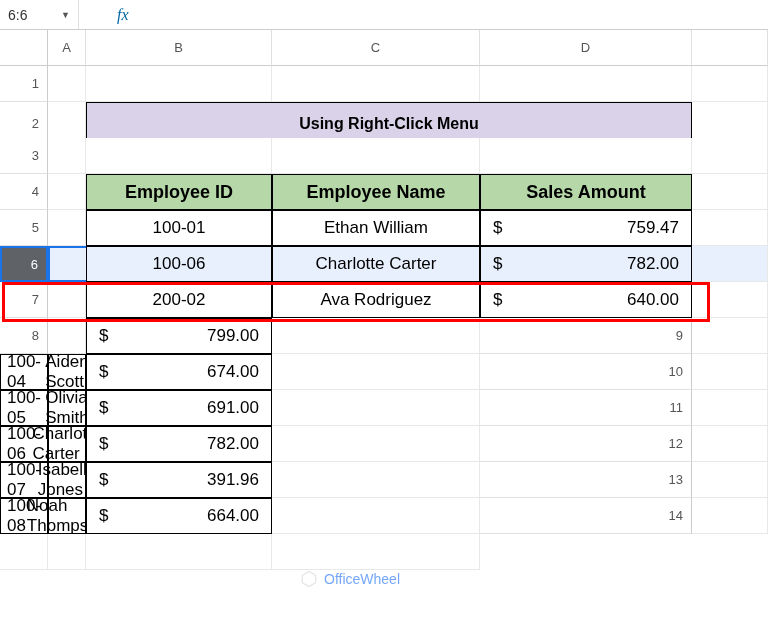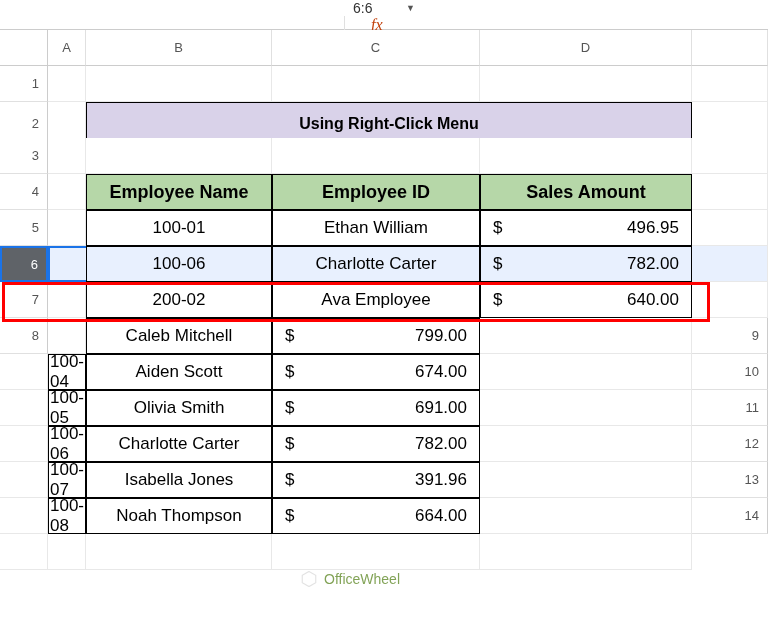--- a/index.html
+++ b/index.html
@@ -12,40 +12,39 @@
     height: 628px;
     overflow: hidden;
     position: relative;
   }
   .formula-bar {
     display: flex;
     align-items: center;
     height: 30px;
     border-bottom: 1px solid #ccc;
     background: #fff;
-    flex-direction: column;
   }
   .name-box {
     width: 78px;
     padding: 0 8px;
     font-size: 14px;
     color: #333;
     display: flex;
     align-items: center;
     justify-content: space-between;
     height: 100%;
   }
   .name-box-dd {
     font-size: 9px;
     color: #555;
   }
   .fx-label {
     width: 80px;
-    padding-left: 26px;
-    color: #c2410c;
+    padding-left: 38px;
+    color: #0369a1;
     font-style: italic;
     font-family: Georgia, serif;
     font-size: 16px;
     border-left: 1px solid #e0e0e0;
     height: 100%;
     display: flex;
     align-items: center;
   }
   .fx-input {
     flex: 1;
@@ -119,21 +118,21 @@
     width: 708px;
     height: 40px;
   }
   .selected-row-cells {
     background: #e8f0fe !important;
   }
   .watermark {
     position: absolute;
     left: 300px;
     top: 570px;
-    color: #4d7c0f;
+    color: #3b82f6;
     font-size: 14px;
     display: flex;
     align-items: center;
     gap: 6px;
     pointer-events: none;
     opacity: 0.7;
   }
   .watermark svg { opacity: 0.6; }
 </style>
 </head>
@@ -171,58 +170,57 @@
 
   <div class="hdr row-hdr">3</div>
   <div class="cell"></div>
   <div class="cell"></div>
   <div class="cell"></div>
   <div class="cell"></div>
   <div class="cell"></div>
 
   <div class="hdr row-hdr">4</div>
   <div class="cell"></div>
+  <div class="cell thead-cell">Employee ID</div>
   <div class="cell thead-cell">Employee Name</div>
-  <div class="cell thead-cell">Employee ID</div>
   <div class="cell thead-cell">Sales Amount</div>
   <div class="cell"></div>
 
   <div class="hdr row-hdr">5</div>
   <div class="cell"></div>
   <div class="cell data-cell">100-01</div>
   <div class="cell data-cell">Ethan William</div>
   <div class="cell data-cell money">
       <span class="cur">$</span>
-      <span class="amt">496.95</span>
+      <span class="amt">759.47</span>
     </div>
   <div class="cell"></div>
 
   <div class="hdr row-hdr selected">6</div>
   <div class="cell selected-row-cells" style="border:2px solid #1a73e8; border-right:none;"></div>
   <div class="cell data-cell selected-row-cells">100-06</div>
   <div class="cell data-cell selected-row-cells">Charlotte Carter</div>
   <div class="cell data-cell money selected-row-cells">
       <span class="cur">$</span>
       <span class="amt">782.00</span>
     </div>
   <div class="cell selected-row-cells"></div>
 
   <div class="hdr row-hdr">7</div>
   <div class="cell"></div>
   <div class="cell data-cell">200-02</div>
-  <div class="cell data-cell">Ava Employee</div>
+  <div class="cell data-cell">Ava Rodriguez</div>
   <div class="cell data-cell money">
       <span class="cur">$</span>
       <span class="amt">640.00</span>
     </div>
   <div class="cell"></div>
 
   <div class="hdr row-hdr">8</div>
   <div class="cell"></div>
-  <div class="cell data-cell">Caleb Mitchell</div>
   <div class="cell data-cell money">
       <span class="cur">$</span>
       <span class="amt">799.00</span>
     </div>
   <div class="cell"></div>
 
   <div class="hdr row-hdr">9</div>
   <div class="cell"></div>
   <div class="cell data-cell">100-04</div>
   <div class="cell data-cell">Aiden Scott</div>

